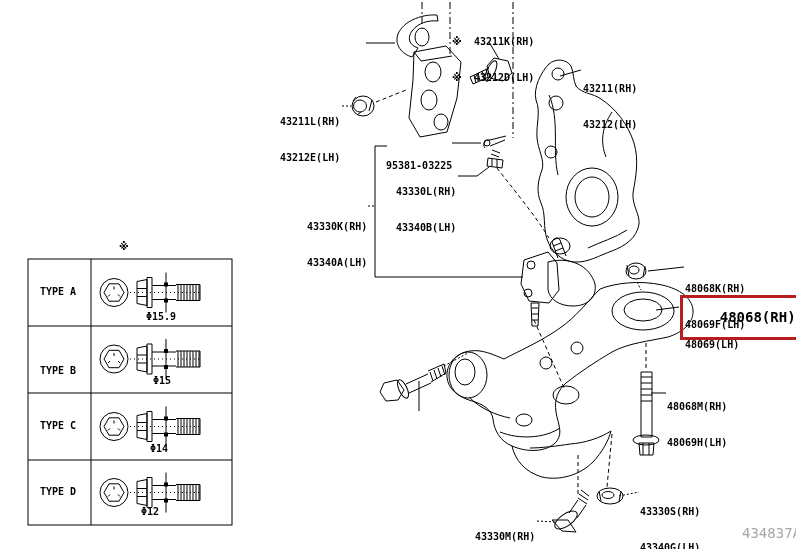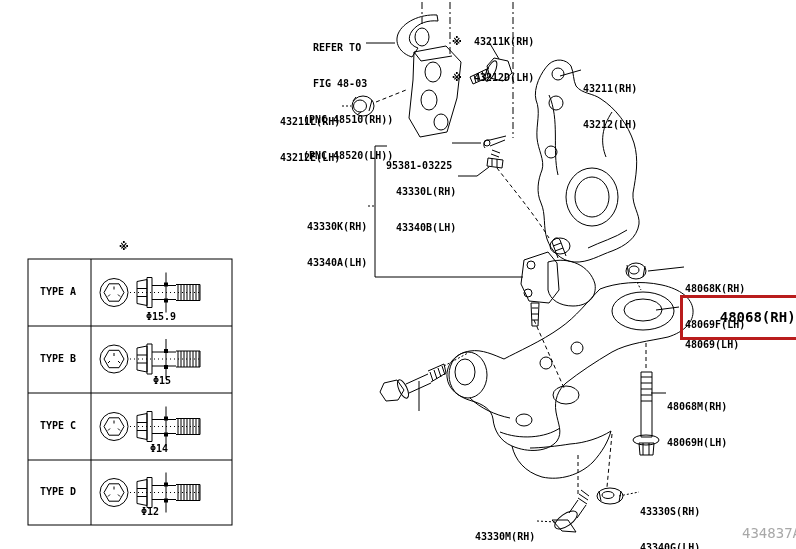--- a/index.html
+++ b/index.html
@@ -193,26 +193,20 @@
     </g>
 
     <g stroke="#000" fill="none">
       <ellipse cx="566" cy="520" rx="13" ry="6" transform="rotate(-35 566 520)"></ellipse>
       <path d="M552,520 L562,531 L576,532 L568,520 Z"></path>
       <path d="M569,513 L578,500 M577,518 L586,505"></path>
       <path d="M578,498 L587,504 M579,494 L588,500 M581,490 L589,496"></path>
     </g>
   </svg>
 
-  <div class="plabel" style="left:303px;top:18px;">
-    <div class="ln indent1">REFER TO</div>
-    <div class="ln indent1">FIG 48-03</div>
-    <div class="ln">(PNC 48510(RH))</div>
-    <div class="ln">(PNC 48520(LH))</div>
-  </div>
 
   <div class="plabel" style="left:452px;top:12px;">
     <div class="markrow ln">
       <span class="mk">※</span>
       <span>43211K(RH)</span>
     </div>
     <div class="markrow ln">
       <span class="mk">※</span>
       <span>43212D(LH)</span>
     </div>
@@ -266,21 +260,21 @@
   </div>
 
   <div class="plabel" style="left:475px;top:507px;">
     <div class="ln">43330M(RH)</div>
     
   </div>
 
   <div class="tbl-text" style="left:119px;top:241px;">※</div>
 
   <div class="tbl-text" style="left:40px;top:286px;">TYPE A</div>
-  <div class="tbl-text" style="left:40px;top:353px;text-align:center;">TYPE B</div>
+  <div class="tbl-text" style="left:40px;top:365px;text-align:center;">TYPE B</div>
   <div class="tbl-text" style="left:40px;top:420px;">TYPE C</div>
   <div class="tbl-text" style="left:40px;top:486px;">TYPE D</div>
 
   <div class="tbl-text" style="left:146px;top:311px;">Φ15.9</div>
   <div class="tbl-text" style="left:153px;top:375px;">Φ15</div>
   <div class="tbl-text" style="left:150px;top:443px;">Φ14</div>
   <div class="tbl-text" style="left:141px;top:506px;">Φ12</div>
 
   <div class="footer-code" style="left:742px;top:528px;">434837A</div>
 

